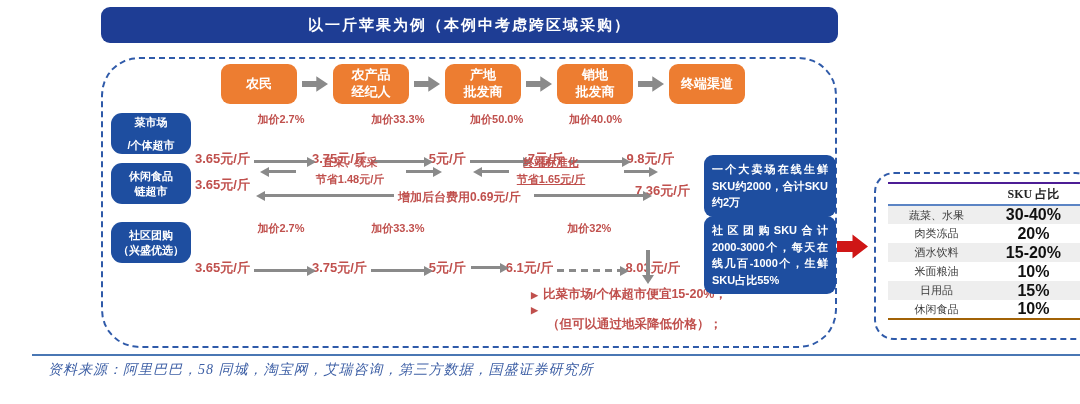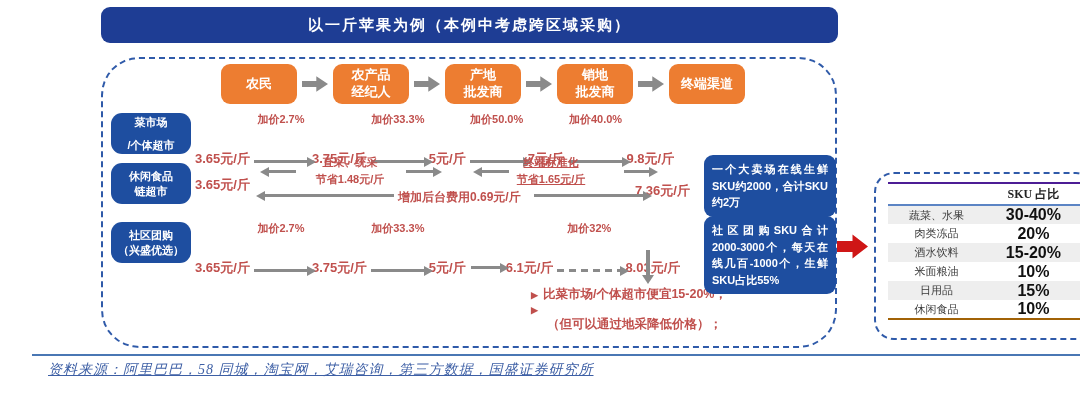--- a/index.html
+++ b/index.html
@@ -76,21 +76,21 @@
   table.sku tbody tr:last-child { border-bottom:2px solid #a16207; }
   table.sku tbody tr:nth-child(odd) { background:#eeeeee; }
   table.sku th { font-size:12px; font-weight:bold; color:#222; height:22px; text-align:center; }
   table.sku td { height:19px; text-align:center; }
   td.cat { font-size:11px; color:#3a3a3a; }
   td.val { font-size:16px; font-weight:bold; color:#111; }
 
   
   .divider { position:absolute; left:6px; top:354px; width:1068px; height:2px; background:#4a77b4; }
   .source { position:absolute; left:22px; top:361px; font-family:"Liberation Serif", serif;
-    font-style:italic; color:#3d5fa5; font-size:14px; letter-spacing:1px; white-space:nowrap;text-decoration:underline; }
+    font-style:italic; color:#3d5fa5; font-size:14px; letter-spacing:1px; white-space:nowrap; }
 </style>
 </head>
 <body>
 
 <div class="canvas">
 
   <div class="title-bar">以一斤苹果为例（本例中考虑跨区域采购）</div>
 
   <div class="main-box"></div>
 

